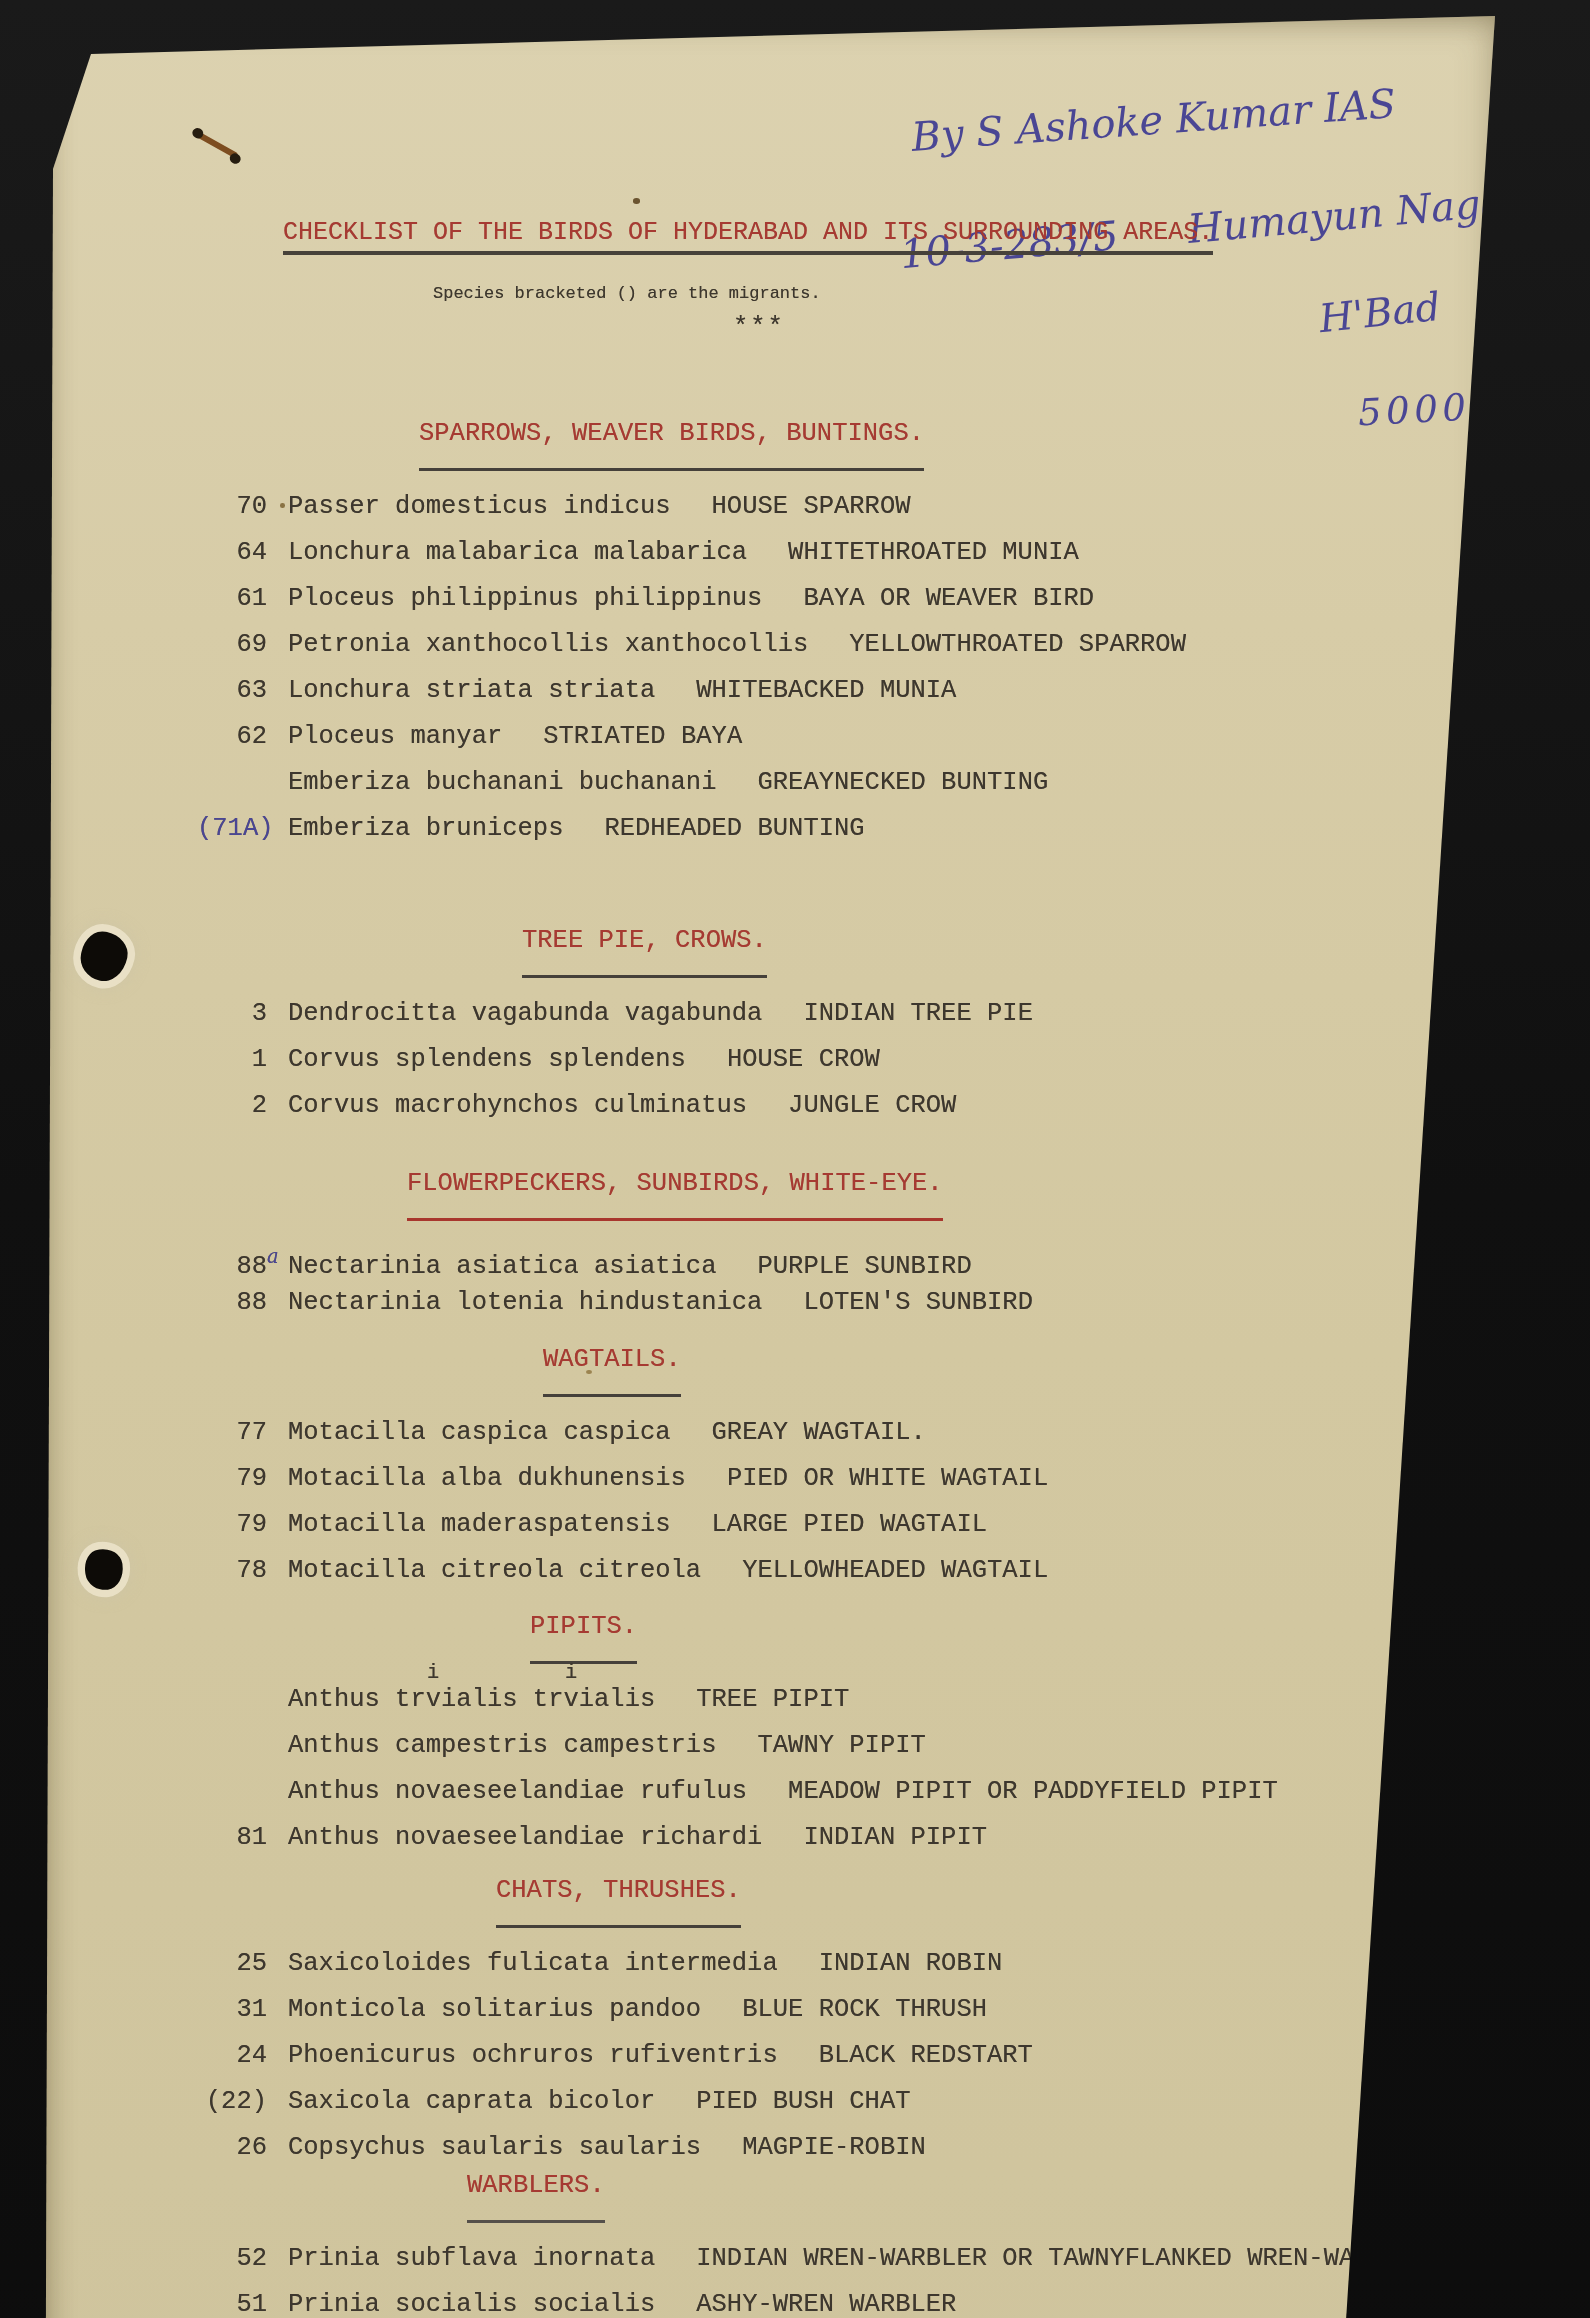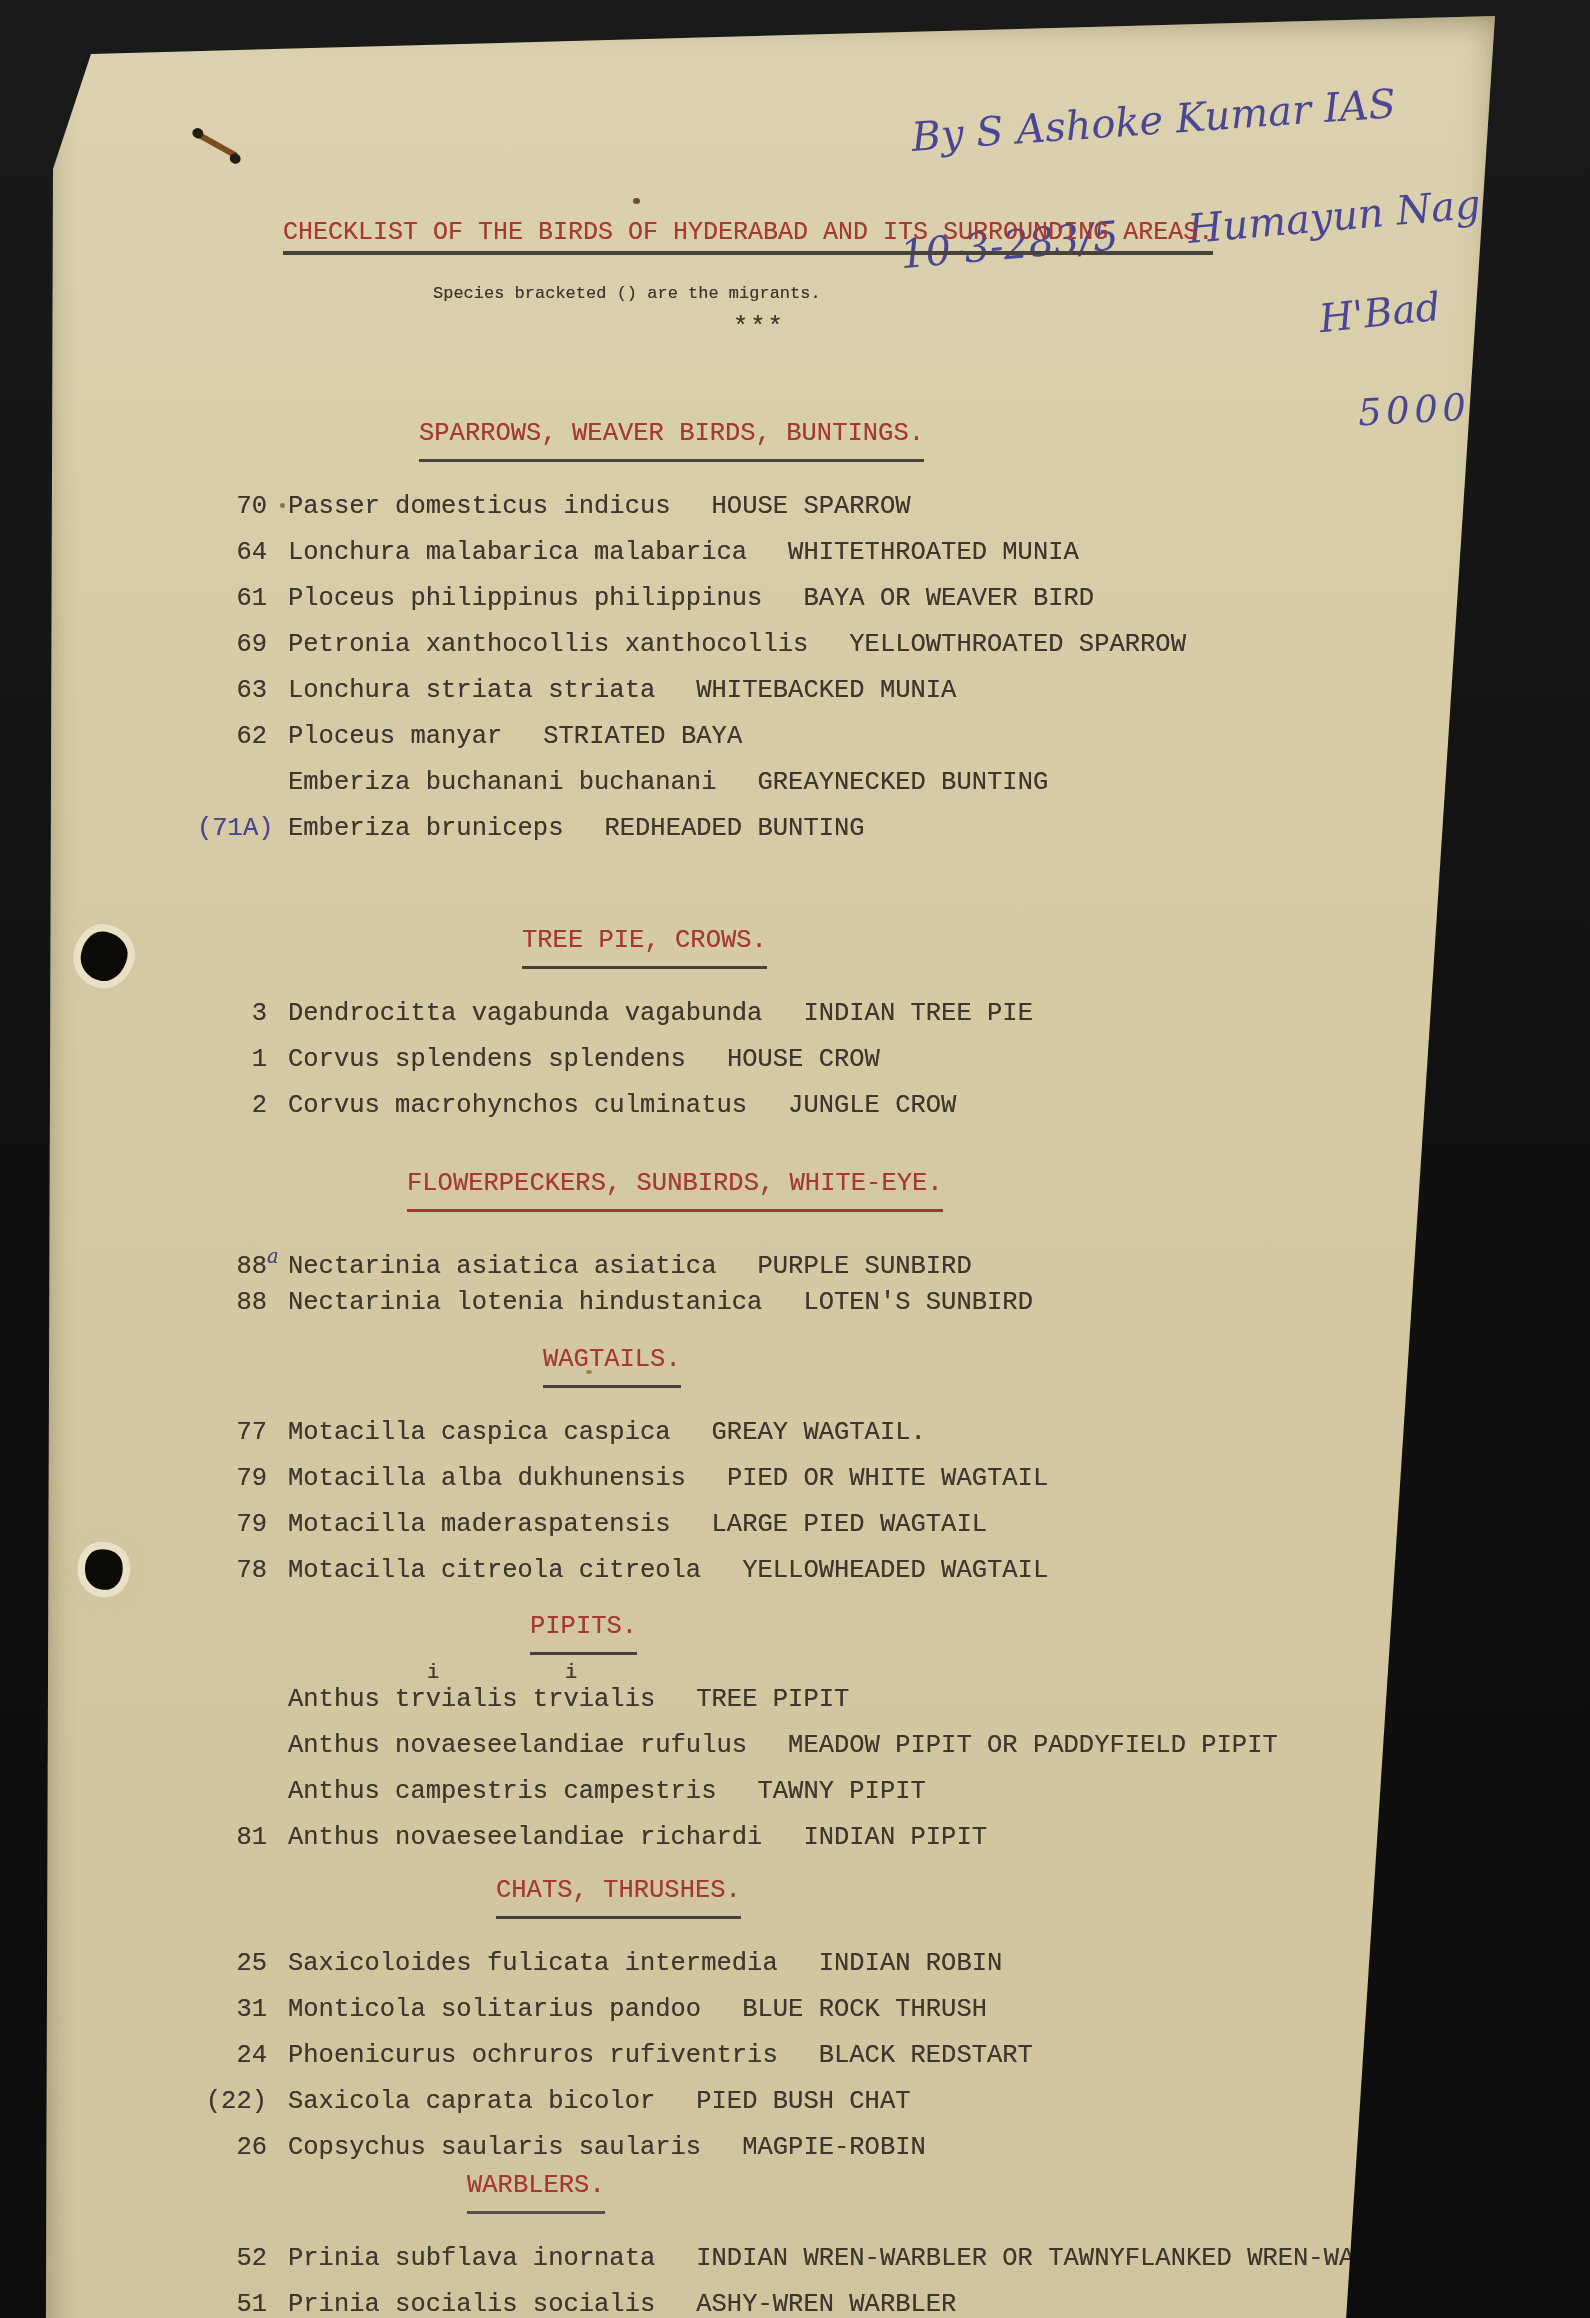--- a/index.html
+++ b/index.html
@@ -30,21 +30,21 @@
   
   #list{position:absolute;left:0;top:403px;width:100%;}
   section.sec{display:block;}
   section.sec:nth-of-type(2){margin-top:74px;}
   section.sec:nth-of-type(3){margin-top:40px;}
   section.sec:nth-of-type(4){margin-top:18.5px;}
   section.sec:nth-of-type(5){margin-top:18px;}
   section.sec:nth-of-type(6){margin-top:15px;}
   section.sec:nth-of-type(7){margin-top:0.9px;}
   .sec-head{height:65px;font-size:25.5px;}
-  .sec-head .head-text{display:inline-block;line-height:29px;padding-bottom:11px;border-bottom:3.7px solid #45403a;}
+  .sec-head .head-text{display:inline-block;line-height:29px;padding-bottom:20px;border-bottom:3.7px solid #45403a;}
   section.sec:nth-of-type(1) .head-text{margin-left:380px;}
   section.sec:nth-of-type(2) .head-text{margin-left:483px;}
   section.sec:nth-of-type(3) .head-text{margin-left:368px;}
   section.sec:nth-of-type(4) .head-text{margin-left:504px;}
   section.sec:nth-of-type(5) .head-text{margin-left:491px;}
   section.sec:nth-of-type(6) .head-text{margin-left:457px;}
   section.sec:nth-of-type(7) .head-text{margin-left:428px;}
   .row{height:46px;line-height:45px;font-size:25.5px;white-space:nowrap;}
   .row .num{display:inline-block;width:70px;margin-left:158px;text-align:right;}
   .row .pen{display:inline-block;width:0;overflow:visible;color:#4a4694;font-size:19.5px;vertical-align:super;font-family:"DejaVu Serif",serif;font-style:italic;}
@@ -158,24 +158,24 @@
           </div>
       </section>
         <section class="sec">
         <div class="sec-head red"><span class="head-text" style="border-bottom-color: rgb(69, 64, 58);">PIPITS.</span></div>
         <div class="rows">
 
         <div class="row typed">
             <span class="num"></span><span class="pen"></span><span class="sci"><span>Anthus trvialis trvialis</span><span class="sup s1">i</span><span class="sup s2">i</span></span><span class="common">TREE PIPIT</span>
           </div>
             <div class="row typed">
+            <span class="num"></span><span class="pen"></span><span class="sci"><span>Anthus campestris campestris</span><span class="sup s1"></span><span class="sup s2"></span></span><span class="common">TAWNY PIPIT</span>
+          </div>
+            <div class="row typed">
             <span class="num"></span><span class="pen"></span><span class="sci"><span>Anthus novaeseelandiae rufulus</span><span class="sup s1"></span><span class="sup s2"></span></span><span class="common">MEADOW PIPIT OR PADDYFIELD PIPIT</span>
-          </div>
-            <div class="row typed">
-            <span class="num"></span><span class="pen"></span><span class="sci"><span>Anthus campestris campestris</span><span class="sup s1"></span><span class="sup s2"></span></span><span class="common">TAWNY PIPIT</span>
           </div>
             <div class="row typed">
             <span class="num">81</span><span class="pen"></span><span class="sci"><span>Anthus novaeseelandiae richardi</span><span class="sup s1"></span><span class="sup s2"></span></span><span class="common">INDIAN PIPIT</span>
           </div>
           </div>
       </section>
         <section class="sec">
         <div class="sec-head red"><span class="head-text" style="border-bottom-color: rgb(69, 64, 58);">CHATS, THRUSHES.</span></div>
         <div class="rows">
 

